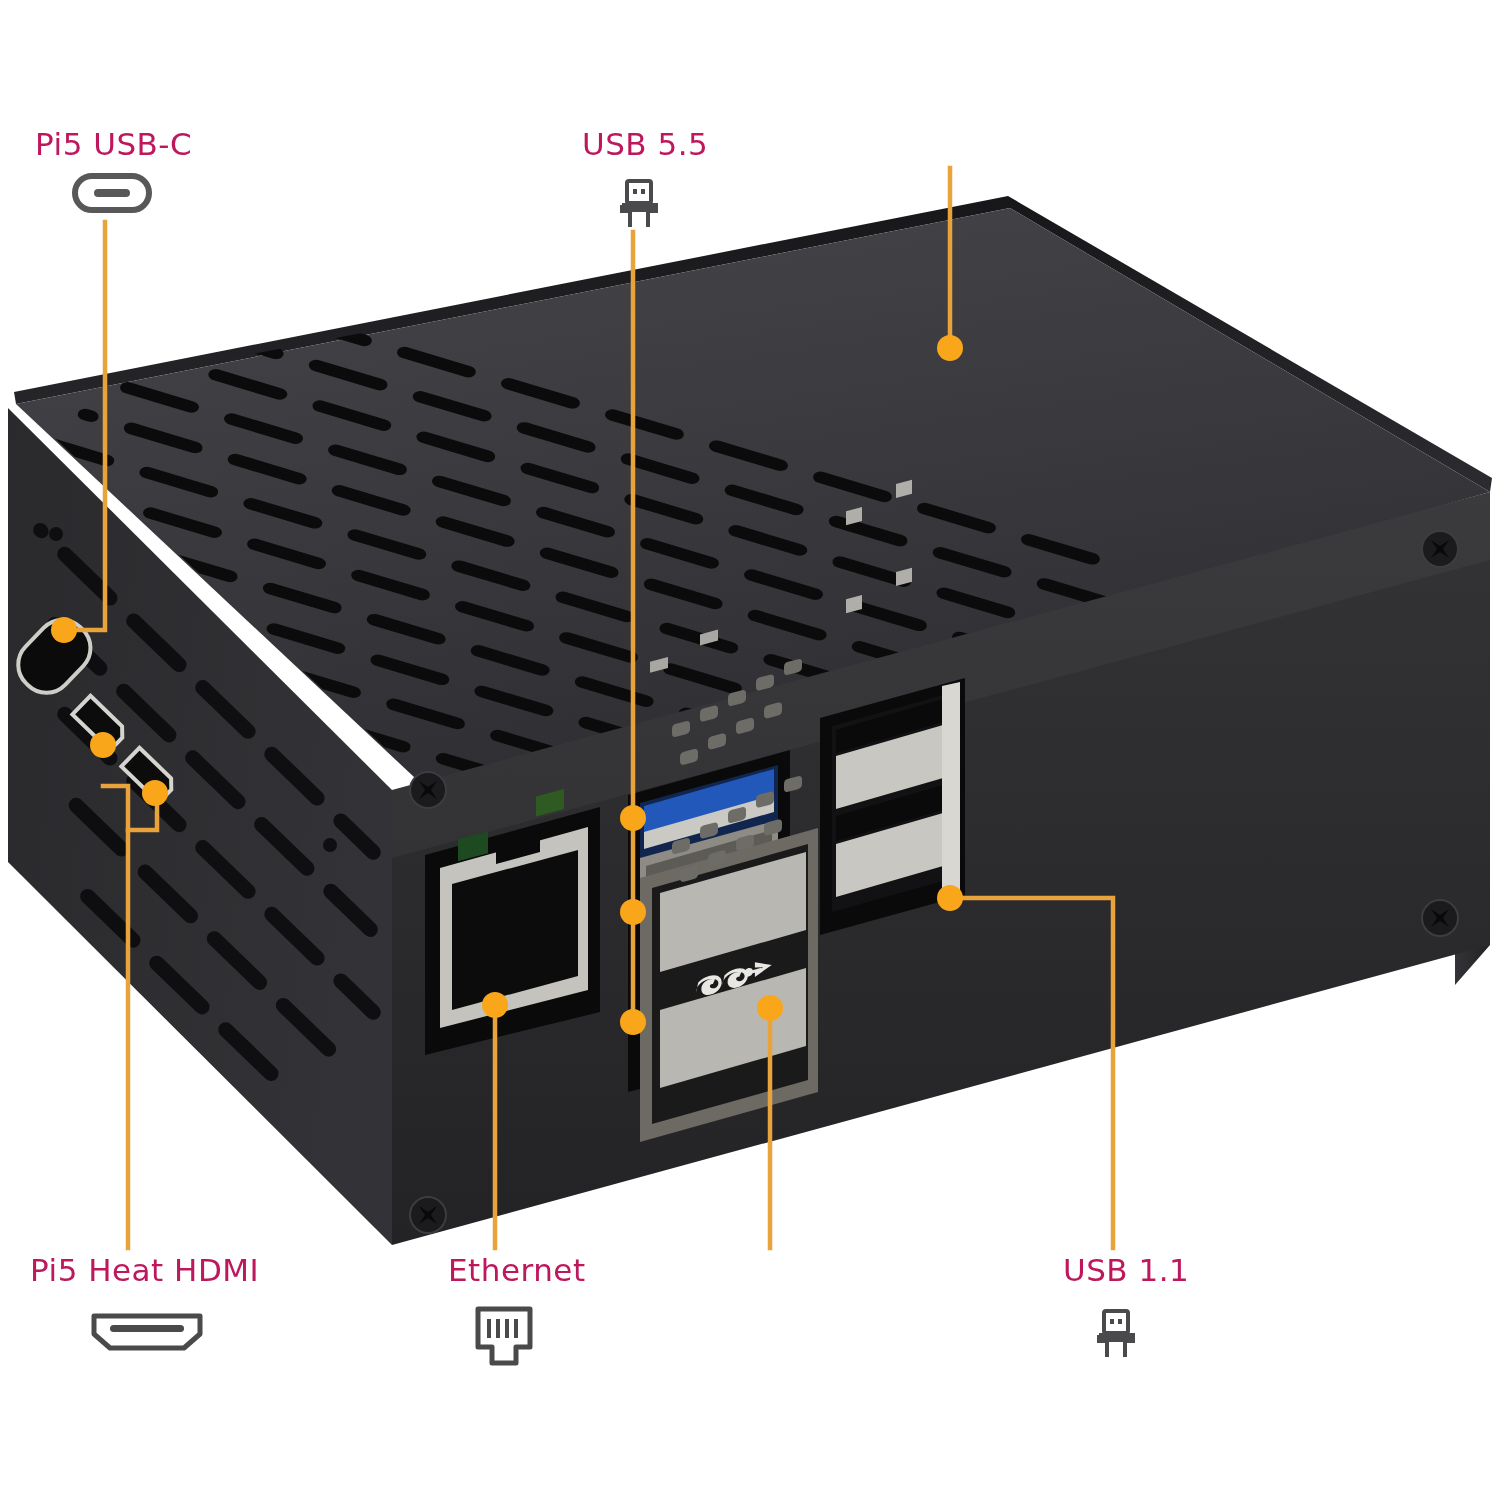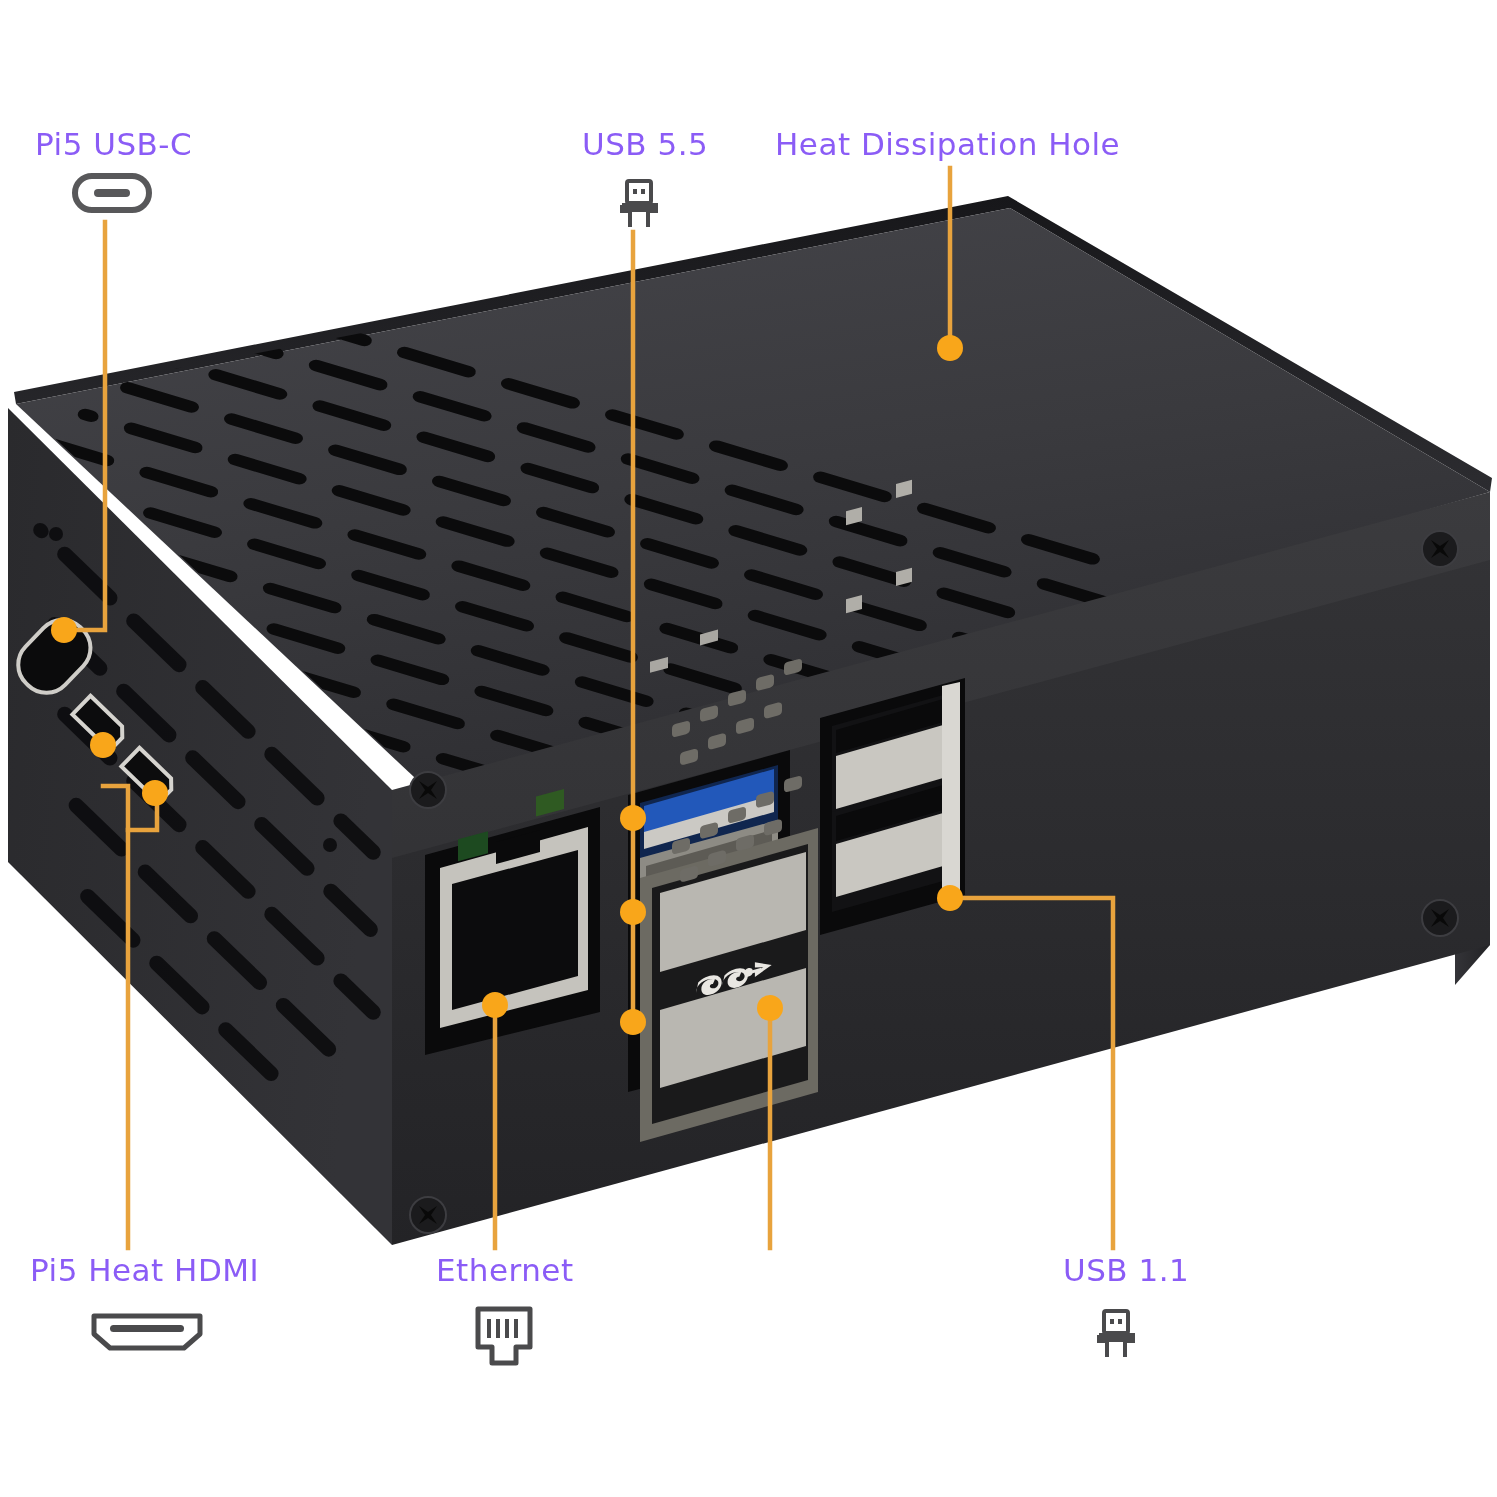--- a/index.html
+++ b/index.html
@@ -10,21 +10,21 @@
   #stage {
     position: relative;
     width: 1497px;
     height: 1497px;
     background: #ffffff;
     font-family: "DejaVu Sans", "Liberation Sans", sans-serif;
     overflow: hidden;
   }
   .label {
     position: absolute;
-    color: #8b5cf6;
+    color: #be185d;
     font-size: 31px;
     letter-spacing: 0.5px;
     white-space: nowrap;
     font-family: "DejaVu Sans", "Liberation Sans", sans-serif;
   }
   .icon-box {
     position: absolute;
   }
   svg { display: block; overflow: visible; }
   #artwork { position: absolute; left: 0; top: 0; }
@@ -462,32 +462,31 @@
   <div class="icon-box" style="left:618px; top:178px;">
     <svg width="42" height="52" viewBox="0 0 42 52">
       <rect x="9" y="3" width="24" height="22" rx="2" fill="none" stroke="#4a4a4c" stroke-width="4"></rect>
       <rect x="15" y="11" width="4" height="5" fill="#4a4a4c"></rect>
       <rect x="23" y="11" width="4" height="5" fill="#4a4a4c"></rect>
       <path d="M4,27 L38,27 L38,33 L30,33 L30,49 M12,33 L12,49 M4,27 L4,33 L12,33" fill="none" stroke="#4a4a4c" stroke-width="4" stroke-linejoin="miter"></path>
       <rect x="4" y="26" width="34" height="8" fill="#4a4a4c"></rect>
     </svg>
   </div>
 
-  <div class="label" style="left:775px; top:126px;">Heat Dissipation Hole</div>
 
   <div class="label" style="left:30px; top:1252px;">Pi5 Heat HDMI</div>
 
   <div class="icon-box" style="left:88px; top:1308px;">
     <svg width="118" height="48" viewBox="0 0 118 48">
       <path d="M6,8 L112,8 L112,26 L96,40 L22,40 L6,26 Z" fill="#ffffff" stroke="#4a4a4c" stroke-width="5" stroke-linejoin="round"></path>
       <rect x="22" y="17" width="74" height="7" rx="3.5" fill="#4a4a4c"></rect>
     </svg>
   </div>
 
-  <div class="label" style="left:436px; top:1252px;">Ethernet</div>
+  <div class="label" style="left:448px; top:1252px;">Ethernet</div>
 
   <div class="icon-box" style="left:472px; top:1305px;">
     <svg width="64" height="66" viewBox="0 0 64 66">
       <path d="M6,4 L58,4 L58,42 L44,42 L44,58 L20,58 L20,42 L6,42 Z" fill="#ffffff" stroke="#4a4a4c" stroke-width="5" stroke-linejoin="round"></path>
       <g stroke="#4a4a4c" stroke-width="4">
         <line x1="17" y1="14" x2="17" y2="33"></line>
         <line x1="26" y1="14" x2="26" y2="33"></line>
         <line x1="35" y1="14" x2="35" y2="33"></line>
         <line x1="44" y1="14" x2="44" y2="33"></line>
       </g>

